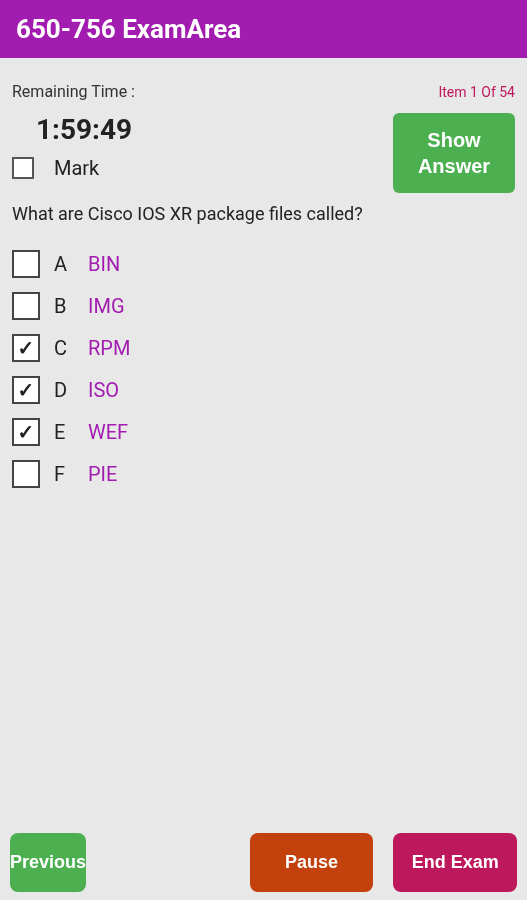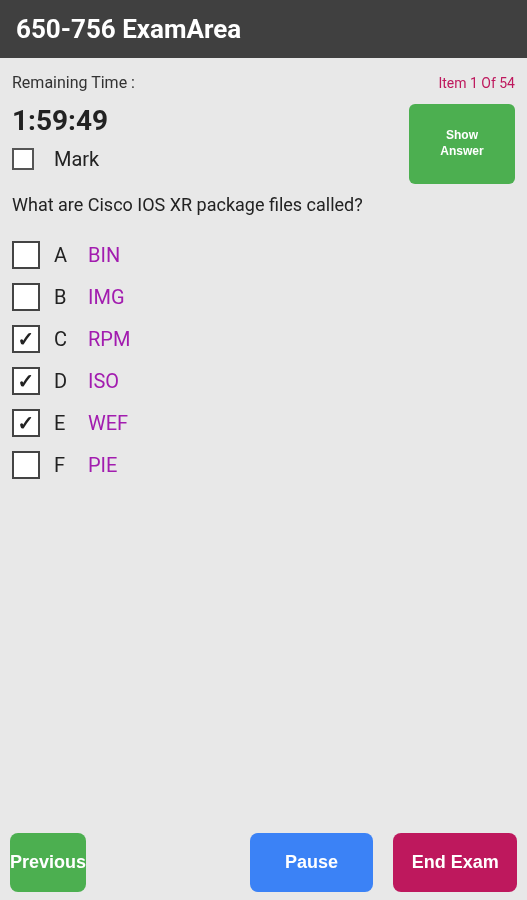--- a/index.html
+++ b/index.html
@@ -12,37 +12,37 @@
       width: 527px;
       height: 900px;
       font-family: 'Roboto', Arial, sans-serif;
       background-color: #e8e8e8;
       display: flex;
       flex-direction: column;
       overflow: hidden;
     }
 
     .header {
-      background-color: #404040;
+      background-color: #a21caf;
       padding: 14px 16px;
       display: flex;
       align-items: center;
     }
 
     .header-title {
       color: white;
       font-size: 26px;
       font-weight: bold;
     }
 
     .info-bar {
       display: flex;
       justify-content: space-between;
       align-items: center;
-      padding: 15px 12px 4px 12px;
+      padding: 24px 12px 4px 12px;
       background-color: #e8e8e8;
       gap: 40px;
     }
 
     .info-bar-label {
       font-size: 16px;
       color: #333;
     }
 
     .info-bar-item {
@@ -68,20 +68,21 @@
     .timer-left {
       display: flex;
       flex-direction: column;
       gap: 10px;
     }
 
     .timer-text {
       font-size: 28px;
       font-weight: bold;
       color: #222;
+      margin-left: 24px;
     }
 
     .mark-row {
       display: flex;
       align-items: center;
       gap: 20px;
     }
 
     .mark-checkbox {
       width: 22px;
@@ -95,24 +96,24 @@
       font-size: 20px;
       color: #222;
     }
 
     .show-answer-btn {
       background-color: #4caf50;
       color: white;
       border: none;
       border-radius: 6px;
       padding: 10px 14px;
-      font-size: 12px;
+      font-size: 20px;
       font-weight: bold;
       cursor: pointer;
-      width: 106px;
+      width: 122px;
       min-height: 80px;
       display: flex;
       align-items: center;
       justify-content: center;
       text-align: center;
       line-height: 1.3;
     }
 
     .question-text {
       font-size: 18px;
@@ -192,21 +193,21 @@
       justify-content: center;
       color: white;
     }
 
     .footer-btn-nav {
       background-color: #4caf50;
       flex: 1;
     }
 
     .footer-btn-pause {
-      background-color: #3b82f6;
+      background-color: #c2410c;
       flex: 2;
     }
 
     .footer-btn-end {
       background-color: #be185d;
       flex: 2;
     }
 
     .spacer {
       flex: 2;

